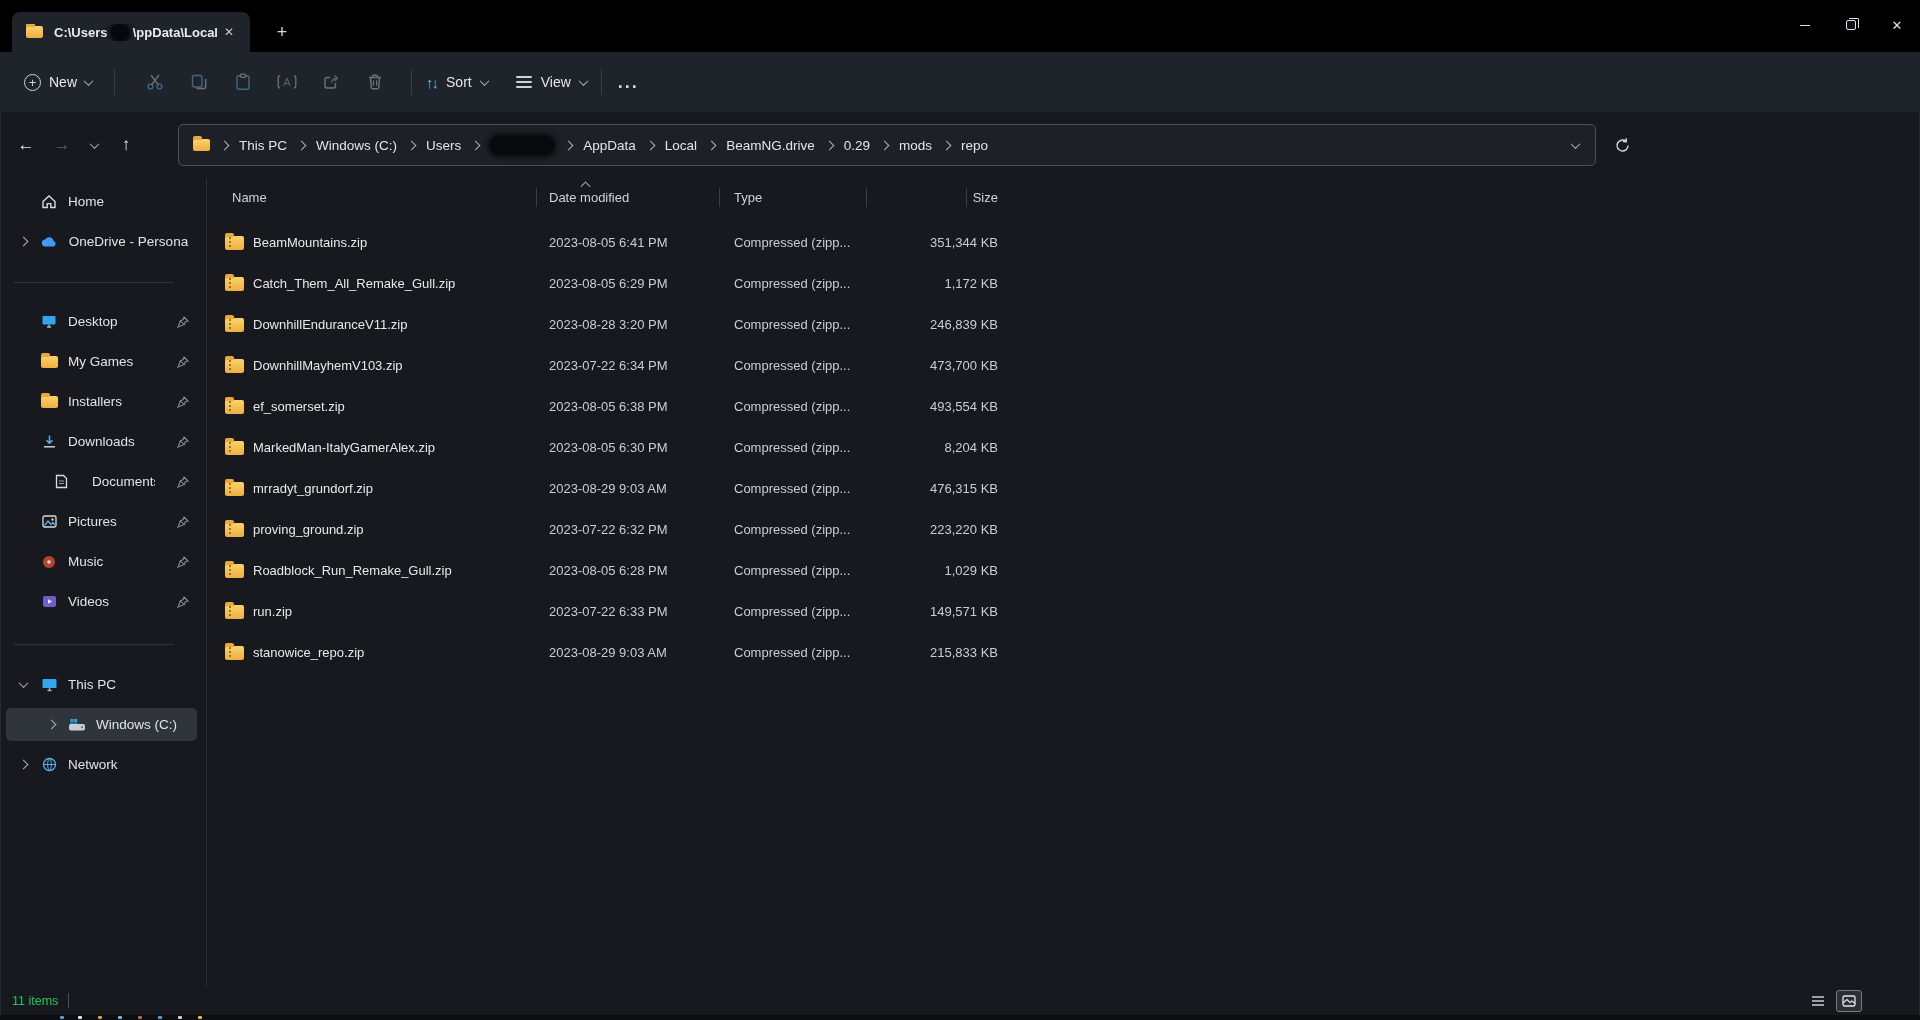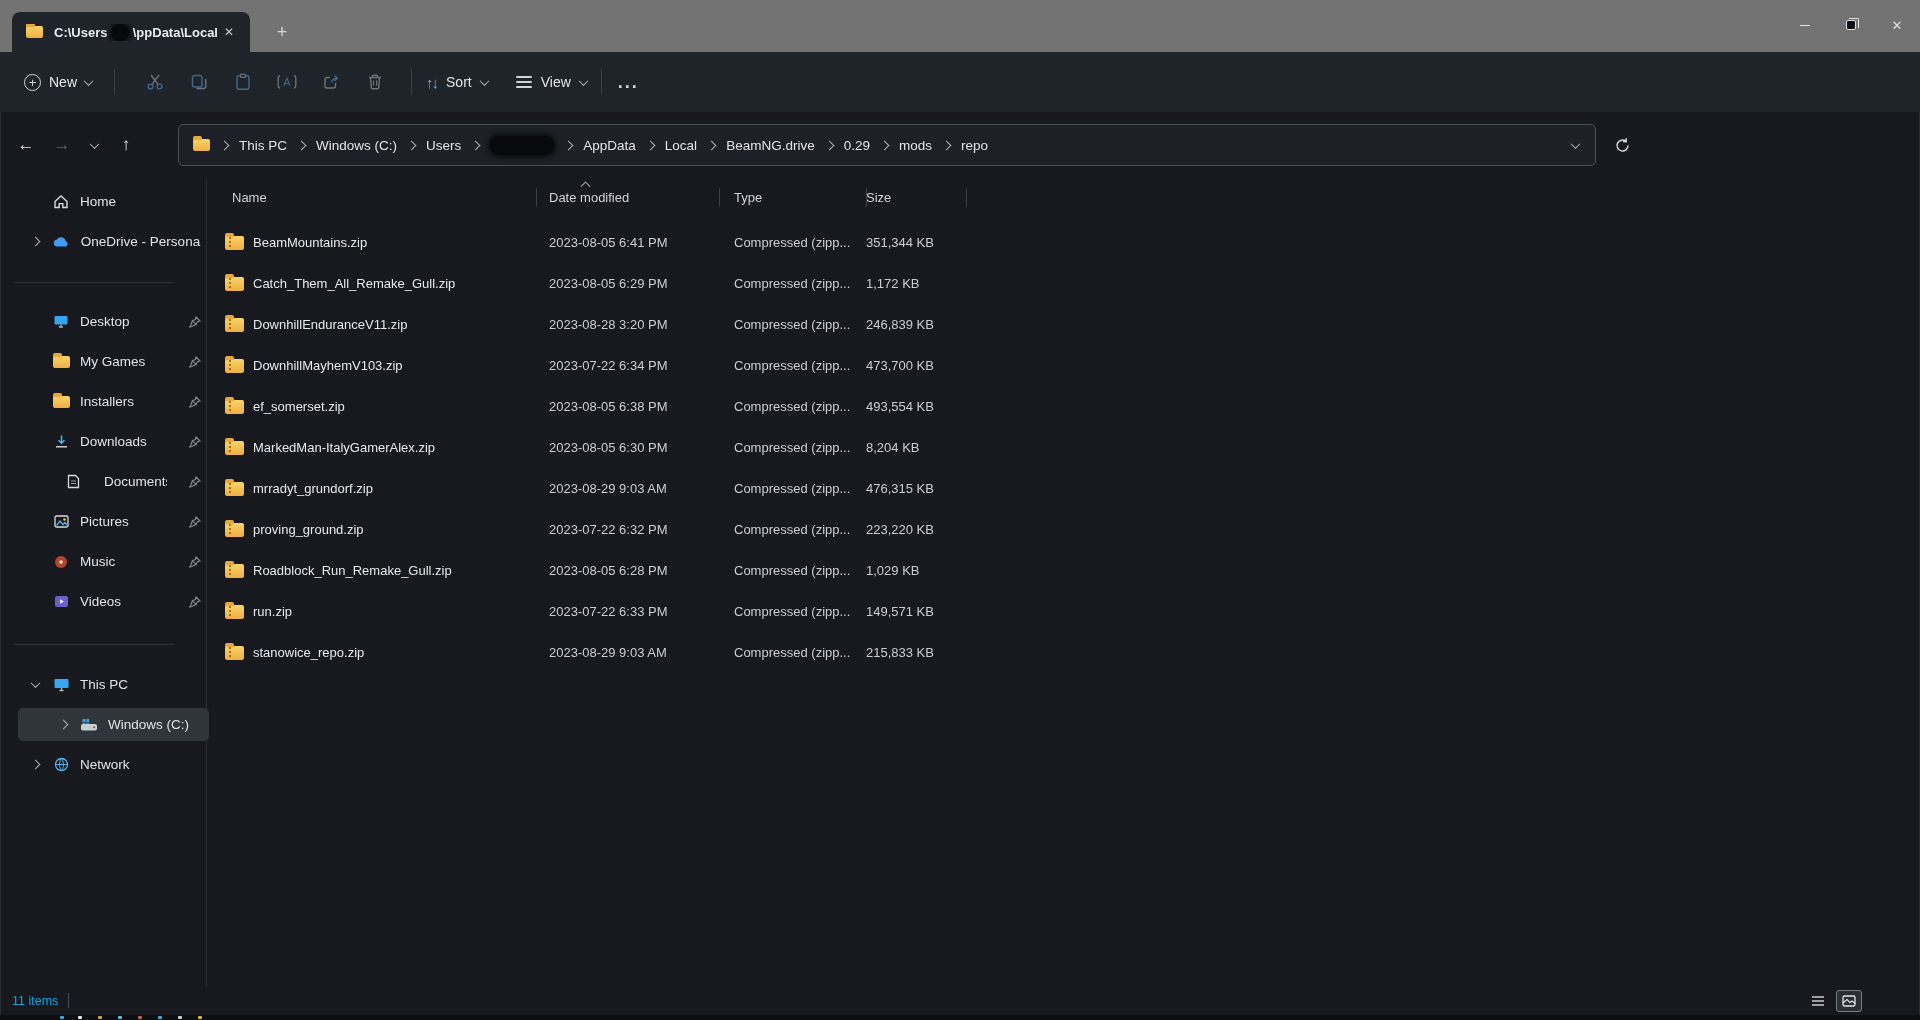--- a/index.html
+++ b/index.html
@@ -2,21 +2,21 @@
 <html><head>
 <meta charset="utf-8">
 <style>
   * { margin:0; padding:0; box-sizing:border-box; }
   html,body { background:#000; }
   body { font-family:"Liberation Sans","DejaVu Sans",sans-serif; }
   .window { position:relative; width:1920px; height:1020px; background:#17191e; overflow:hidden;
             box-shadow: inset 0 0 0 1px #26292f; }
 
   
-  .tabbar { position:absolute; left:0; top:0; width:100%; height:56px; background:#737373; }
+  .tabbar { position:absolute; left:0; top:0; width:100%; height:56px; background:#000000; }
   .tab { position:absolute; left:12px; top:12px; width:238px; height:40px; background:#1f242b;
          border-radius:8px 8px 0 0; display:flex; align-items:center; padding:0 10px 0 14px; }
   .tab-title { flex:1; display:flex; align-items:center; gap:2px; color:#e9eaec; font-size:13px; font-weight:700;
                white-space:nowrap; overflow:hidden; }
   .smudge { display:inline-block; width:52px; height:17px; border-radius:9px; background:#06080b;
             box-shadow:0 0 5px 2px rgba(6,8,11,.95); margin:0 2px; }
   .tab-close { width:22px; height:22px; display:flex; align-items:center; justify-content:center;
                color:#c7cacd; font-size:12px; border-radius:4px; }
   .newtab { position:absolute; left:268px; top:18px; width:28px; height:28px; display:flex; align-items:center;
             justify-content:center; color:#d5d7da; font-size:18px; border-radius:4px; }
@@ -69,49 +69,49 @@
             border-radius:2px; flex:none; }
   .folder::before { content:""; position:absolute; top:-3px; left:0; width:9px; height:4px; background:#e8a83e;
             border-radius:2px 2px 0 0; }
   .folder.zip::after { content:""; position:absolute; left:4px; top:1px; bottom:1px; width:2px;
             background:repeating-linear-gradient(180deg,#9c7322 0 2px,rgba(0,0,0,0) 2px 4px); }
   .folder.sm { width:17px; height:12px; }
 
   
   .content { position:absolute; left:0; top:178px; width:100%; bottom:34px; }
   .sidebar { position:absolute; left:0; top:0; width:207px; height:100%; border-right:1px solid #2b2f35; }
-  .side-item { position:absolute; left:18px; width:191px; height:33px; display:flex; align-items:center;
+  .side-item { position:absolute; left:6px; width:191px; height:33px; display:flex; align-items:center;
                border-radius:5px; color:#e0e3e6; font-size:13.5px; gap:10px; padding:0 8px 0 10px; }
   .side-item.selected { background:#30353c; }
   .side-item .chevslot { width:14px; display:flex; justify-content:center; flex:none; }
   .side-item .ico { width:18px; display:flex; justify-content:center; flex:none; }
   .side-item .lbl { flex:1; white-space:nowrap; overflow:hidden; }
   .side-div { position:absolute; left:14px; width:160px; height:1px; background:#2e3339; }
   .pin { flex:none; opacity:.85; }
 
   
   .filepane { position:absolute; left:208px; top:0; right:0; height:100%; }
   .lhead { position:relative; height:30px; margin-top:4px; display:flex; align-items:center;
            color:#cfd3d8; font-size:13px; }
   .lhead .sortcaret { position:absolute; left:374px; top:-2px; }
   .hsep { position:absolute; top:6px; width:1px; height:19px; background:#3a3f46; }
   .col-name { width:328px; padding-left:24px; }
   .col-date { width:183px; padding-left:13px; }
   .col-type { width:147px; padding-left:15px; }
-  .col-size { width:100px; padding-right:8px; }
+  .col-size { width:100px; text-align:right; padding-right:8px;margin-left:40px; }
   .rows { margin-top:10px; }
   .row { height:41px; display:flex; align-items:center; font-size:13px; }
   .row .col-name { display:flex; align-items:center; gap:9px; padding-left:17px; color:#e6e8ea; }
   .row .col-date, .row .col-type { color:#c9cdd2; }
   .row .col-size { color:#c9cdd2; }
   .row .nm { white-space:nowrap; overflow:hidden; }
 
   
   .statusbar { position:absolute; left:0; bottom:5px; width:100%; height:29px; display:flex; align-items:center; }
-  .status-count { color:#0ea5e9; font-size:12.5px; margin-left:12px; }
+  .status-count { color:#22c55e; font-size:12.5px; margin-left:12px; }
   .status-div { width:1px; height:15px; background:#4a4e54; margin-left:10px; }
   .viewtoggles { position:absolute; right:58px; display:flex; gap:5px; }
   .vt { width:26px; height:22px; display:flex; align-items:center; justify-content:center; border-radius:3px; }
   .vt.active { background:#2c3036; border:1px solid #777c83; }
   .bottomsliver { position:absolute; left:0; bottom:0; width:100%; height:5px; background:#0c0e12; }
   .bottomsliver i { position:absolute; bottom:1px; width:4px; height:3px; border-radius:1px; }
 
   svg { overflow:visible; }
 </style>
 </head>

